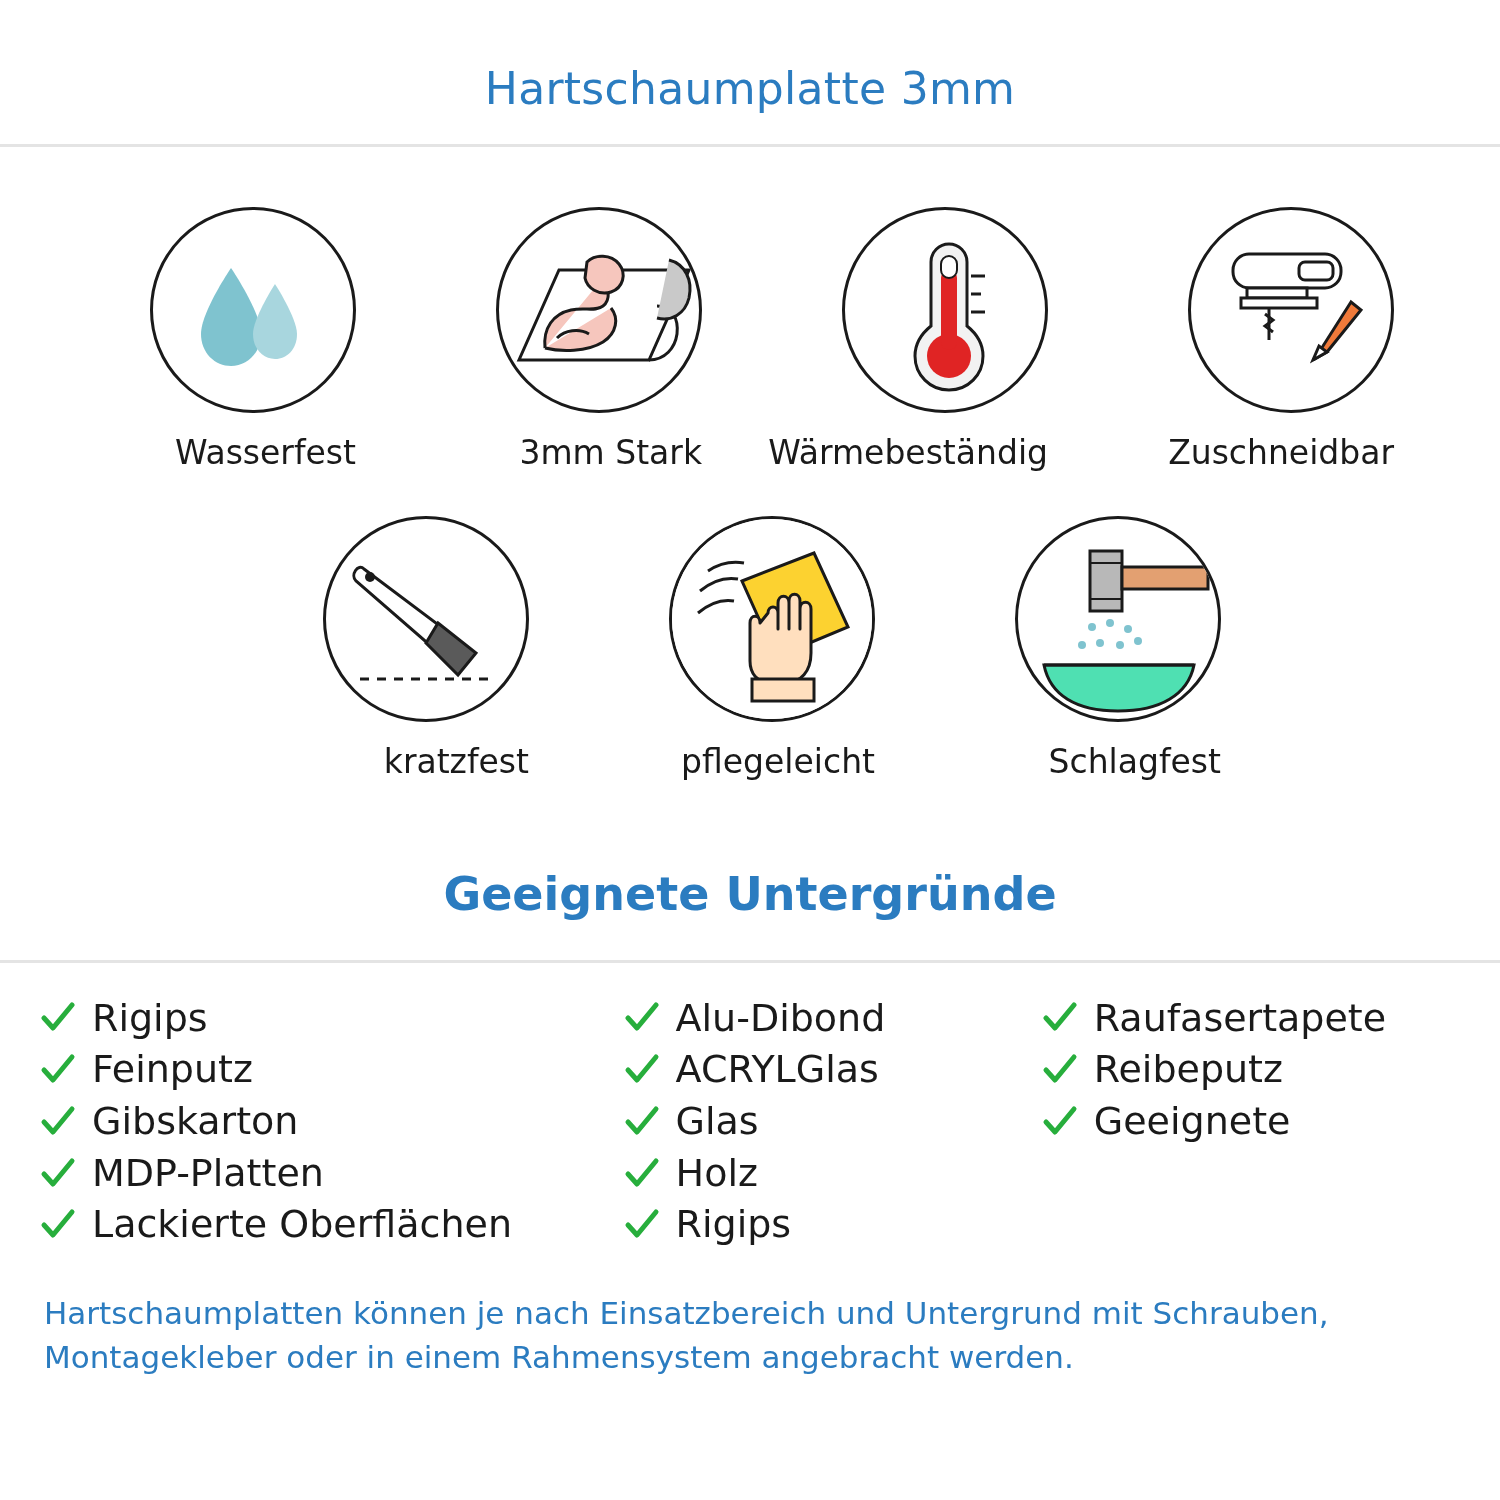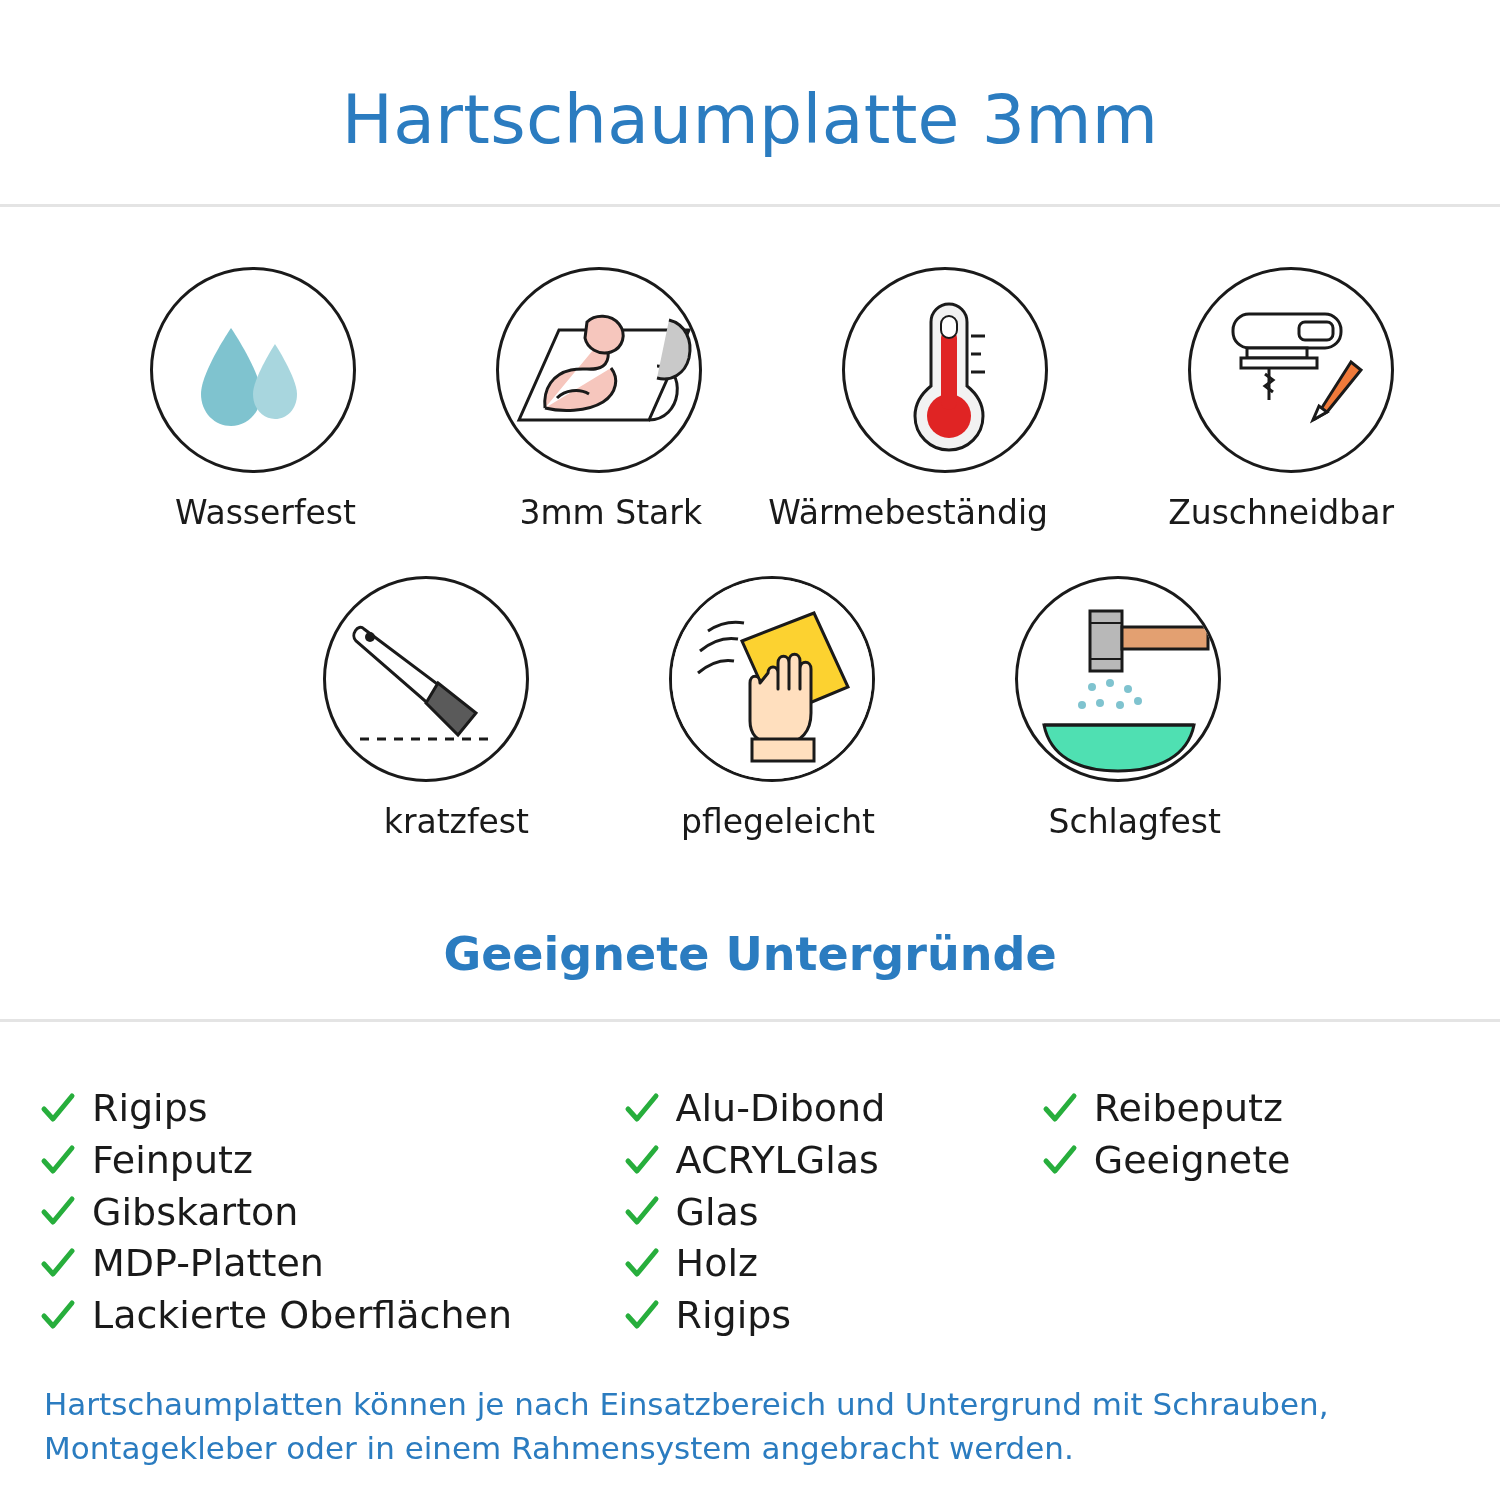--- a/index.html
+++ b/index.html
@@ -17,21 +17,21 @@
     width: 1500px;
     height: 1500px;
     position: relative;
     box-sizing: border-box;
   }
 
   
   .title {
     text-align: center;
     color: #2b7cc0;
-    font-size: 68px;
+    font-size: 44px;
     font-weight: normal;
     padding-top: 34px;
     letter-spacing: 0.3px;
   }
   .rule {
     height: 3px;
     background: #e4e4e4;
     margin-top: 30px;
   }
 
@@ -81,21 +81,20 @@
     height: 3px;
     background: #e4e4e4;
     margin-top: 28px;
   }
 
   
   .substrates {
     display: flex;
     padding: 34px 40px 0 40px;
     gap: 0;
-    margin-top: 31px;
   }
   .col {
     display: flex;
     flex-direction: column;
     gap: 8px;
   }
   .col-1 { width: 600px; }
   .col-2 { width: 430px; }
   .col-3 { width: 430px; }
   .sub-item {
@@ -325,20 +324,26 @@
             </svg></span>
         <span>Rigips</span>
       </div>
     </div>
 
     <div class="col col-3">
       <div class="sub-item">
         <span class="check"><svg width="36" height="36" viewBox="0 0 36 36">
               <path d="M4 18 L13 28 L32 5" fill="none" stroke="#27ae3c" stroke-width="5" stroke-linecap="round" stroke-linejoin="round"></path>
             </svg></span>
+        <span>Raufasertapete</span>
+      </div>
+      <div class="sub-item">
+        <span class="check"><svg width="36" height="36" viewBox="0 0 36 36">
+              <path d="M4 18 L13 28 L32 5" fill="none" stroke="#27ae3c" stroke-width="5" stroke-linecap="round" stroke-linejoin="round"></path>
+            </svg></span>
         <span>Reibeputz</span>
       </div>
       <div class="sub-item">
         <span class="check"><svg width="36" height="36" viewBox="0 0 36 36">
               <path d="M4 18 L13 28 L32 5" fill="none" stroke="#27ae3c" stroke-width="5" stroke-linecap="round" stroke-linejoin="round"></path>
             </svg></span>
         <span>Geeignete</span>
       </div>
     </div>
 

